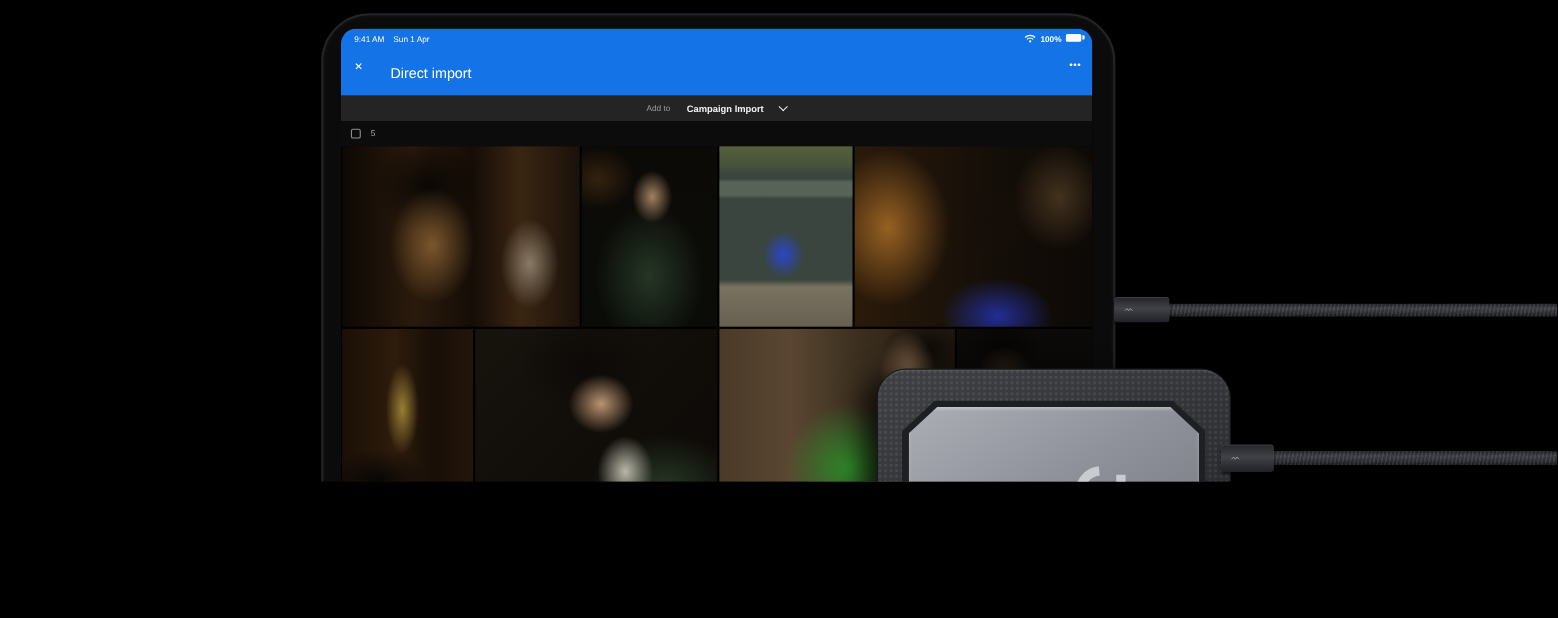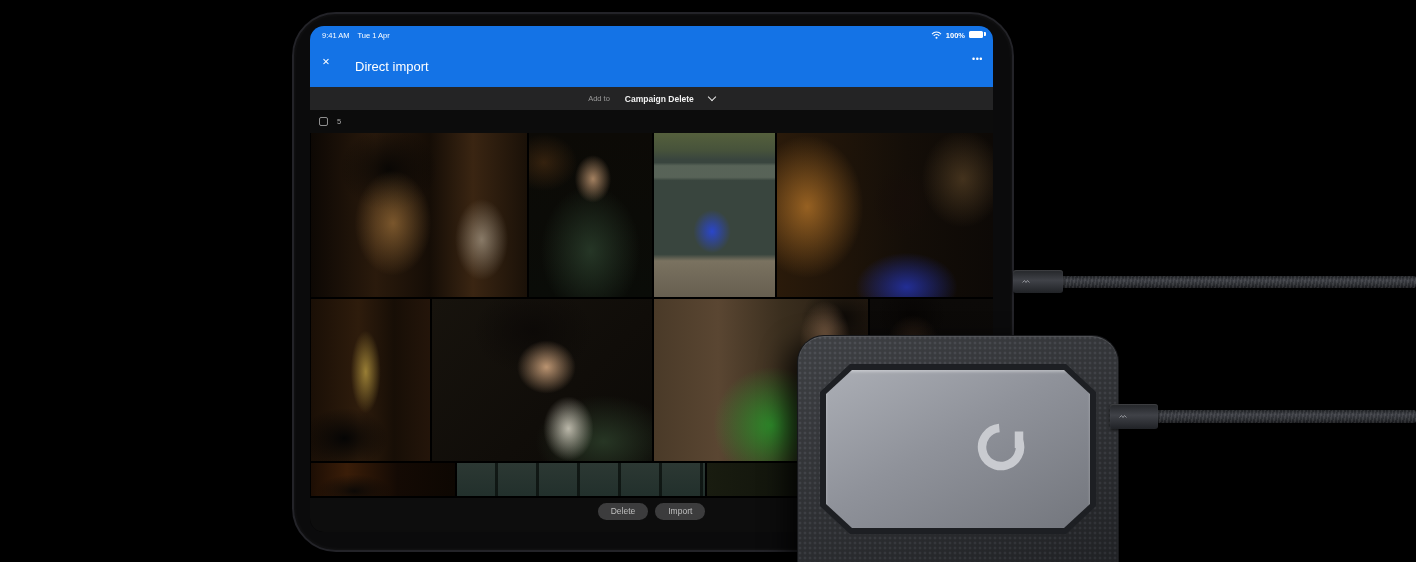--- a/index.html
+++ b/index.html
@@ -1,18 +1,18 @@
 <!DOCTYPE html>
 <html><head>
 <meta charset="utf-8">
 <style>
   * { margin:0; padding:0; box-sizing:border-box; }
   html,body { background:#000; }
   body { font-family:"Liberation Sans", sans-serif; }
-  .stage { position:relative; width:1416px; height:562px; background:#000; overflow:hidden; }
+  .stage { position:relative; width:1416px; height:438px; background:#000; overflow:hidden; }
 
   
   .ipad {
     position:absolute; left:292px; top:12px; width:722px; height:540px;
     background:#0b0b0c; border:2px solid #232328; border-radius:44px; z-index:1;
     box-shadow: inset 0 0 4px rgba(255,255,255,0.06);
   }
   .cam-dot { position:absolute; border-radius:50%; }
   .cam-lens { left:330px; top:16px; width:6px; height:6px; background:#17202e; box-shadow:inset 1px 1px 1px #2c4a72; }
   .cam-dot2 { left:364px; top:18px; width:3px; height:3px; background:#1a1a1c; }
@@ -150,42 +150,42 @@
     <div class="cam-dot cam-lens"></div>
     <div class="cam-dot cam-dot2"></div>
     <div class="cam-dot cam-dot3"></div>
   </div>
 
   <div class="screen">
     <div class="blue-top">
       <div class="status-row">
         <div class="status-left">
           <span>9:41 AM</span>
-          <span>Tue 1 Apr</span>
+          <span>Sun 1 Apr</span>
         </div>
         <div class="status-right">
           <svg width="11" height="8" viewBox="0 0 11 8">
             <path d="M1 3.1 A6 6 0 0 1 10 3.1" fill="none" stroke="#fff" stroke-width="1.1"></path>
             <path d="M2.7 4.9 A3.6 3.6 0 0 1 8.3 4.9" fill="none" stroke="#fff" stroke-width="1.1"></path>
             <circle cx="5.5" cy="6.7" r="1" fill="#fff"></circle>
           </svg>
           <span>100%</span>
           <span class="battery"></span>
         </div>
       </div>
       <div class="header-row">
         <span class="close-btn">✕</span>
         <div class="hdr-title">Direct import</div>
         <span class="more-btn">•••</span>
       </div>
     </div>
 
     <div class="addto-bar">
       <span class="addto-label">Add to</span>
-      <span class="addto-value">Campaign Delete</span>
+      <span class="addto-value">Campaign Import</span>
       <span class="chev"></span>
     </div>
 
     <div class="src-row">
       <span class="checkbox"></span>
       <span class="src-detail">5</span>
     </div>
 
     <div class="photo-grid">
         <div class="prow" style="height: 164px;">

